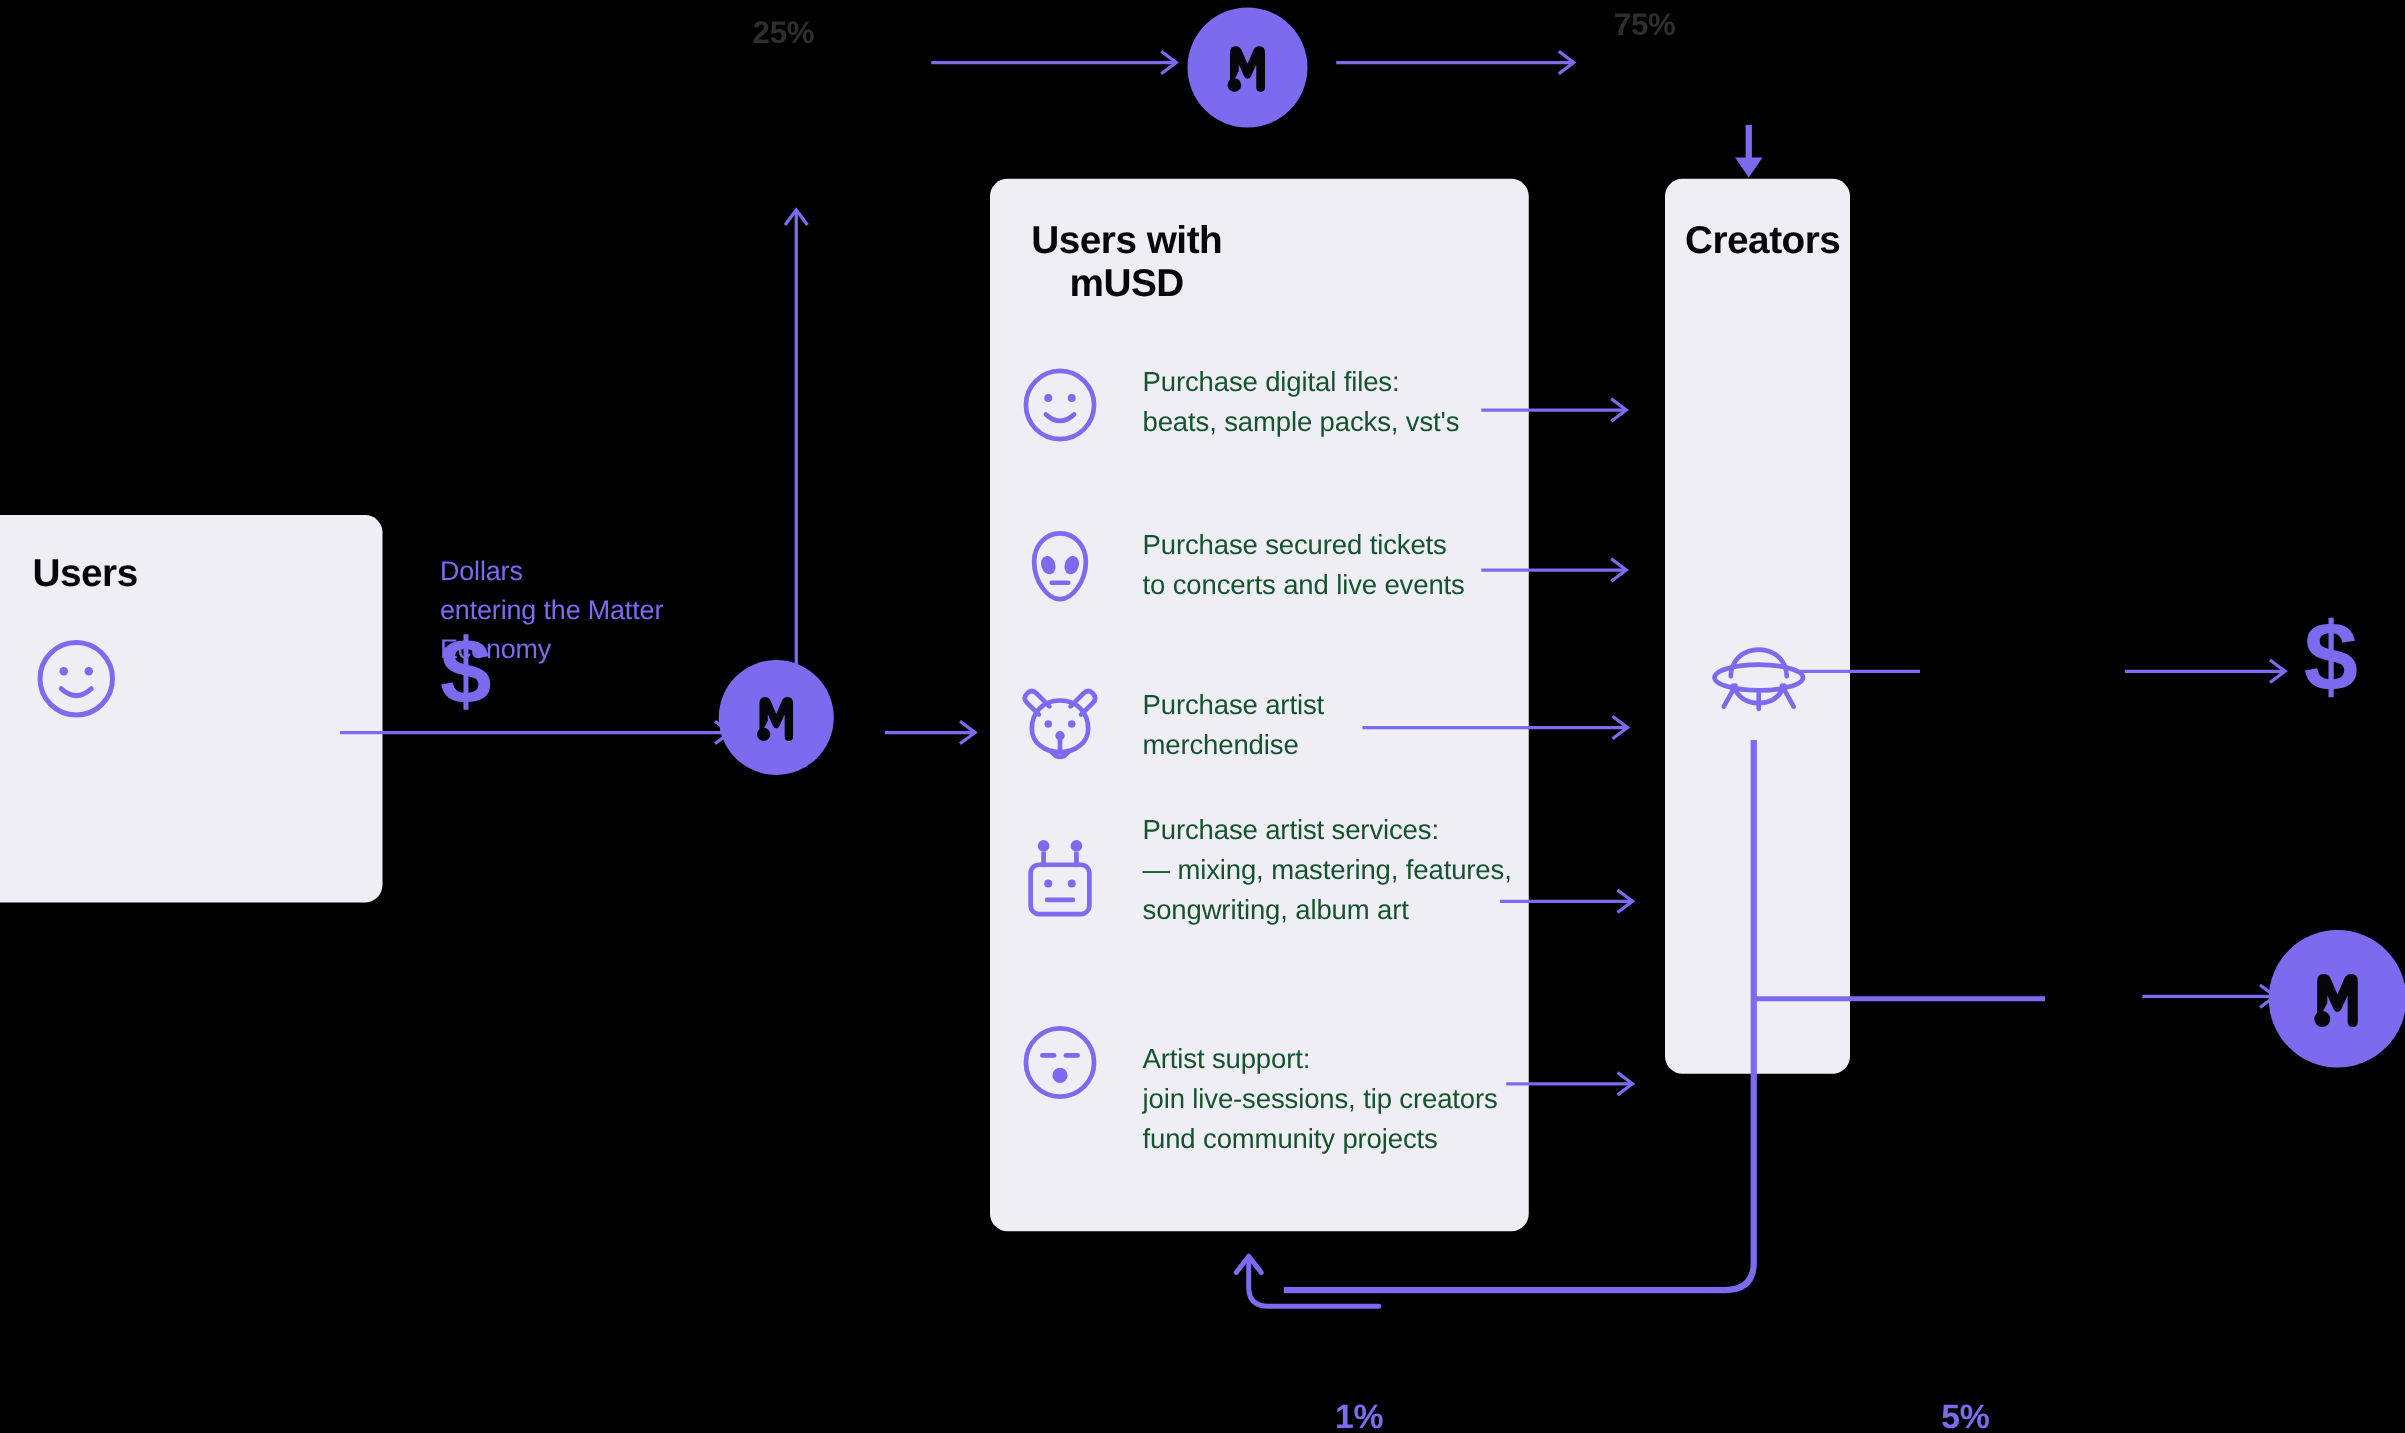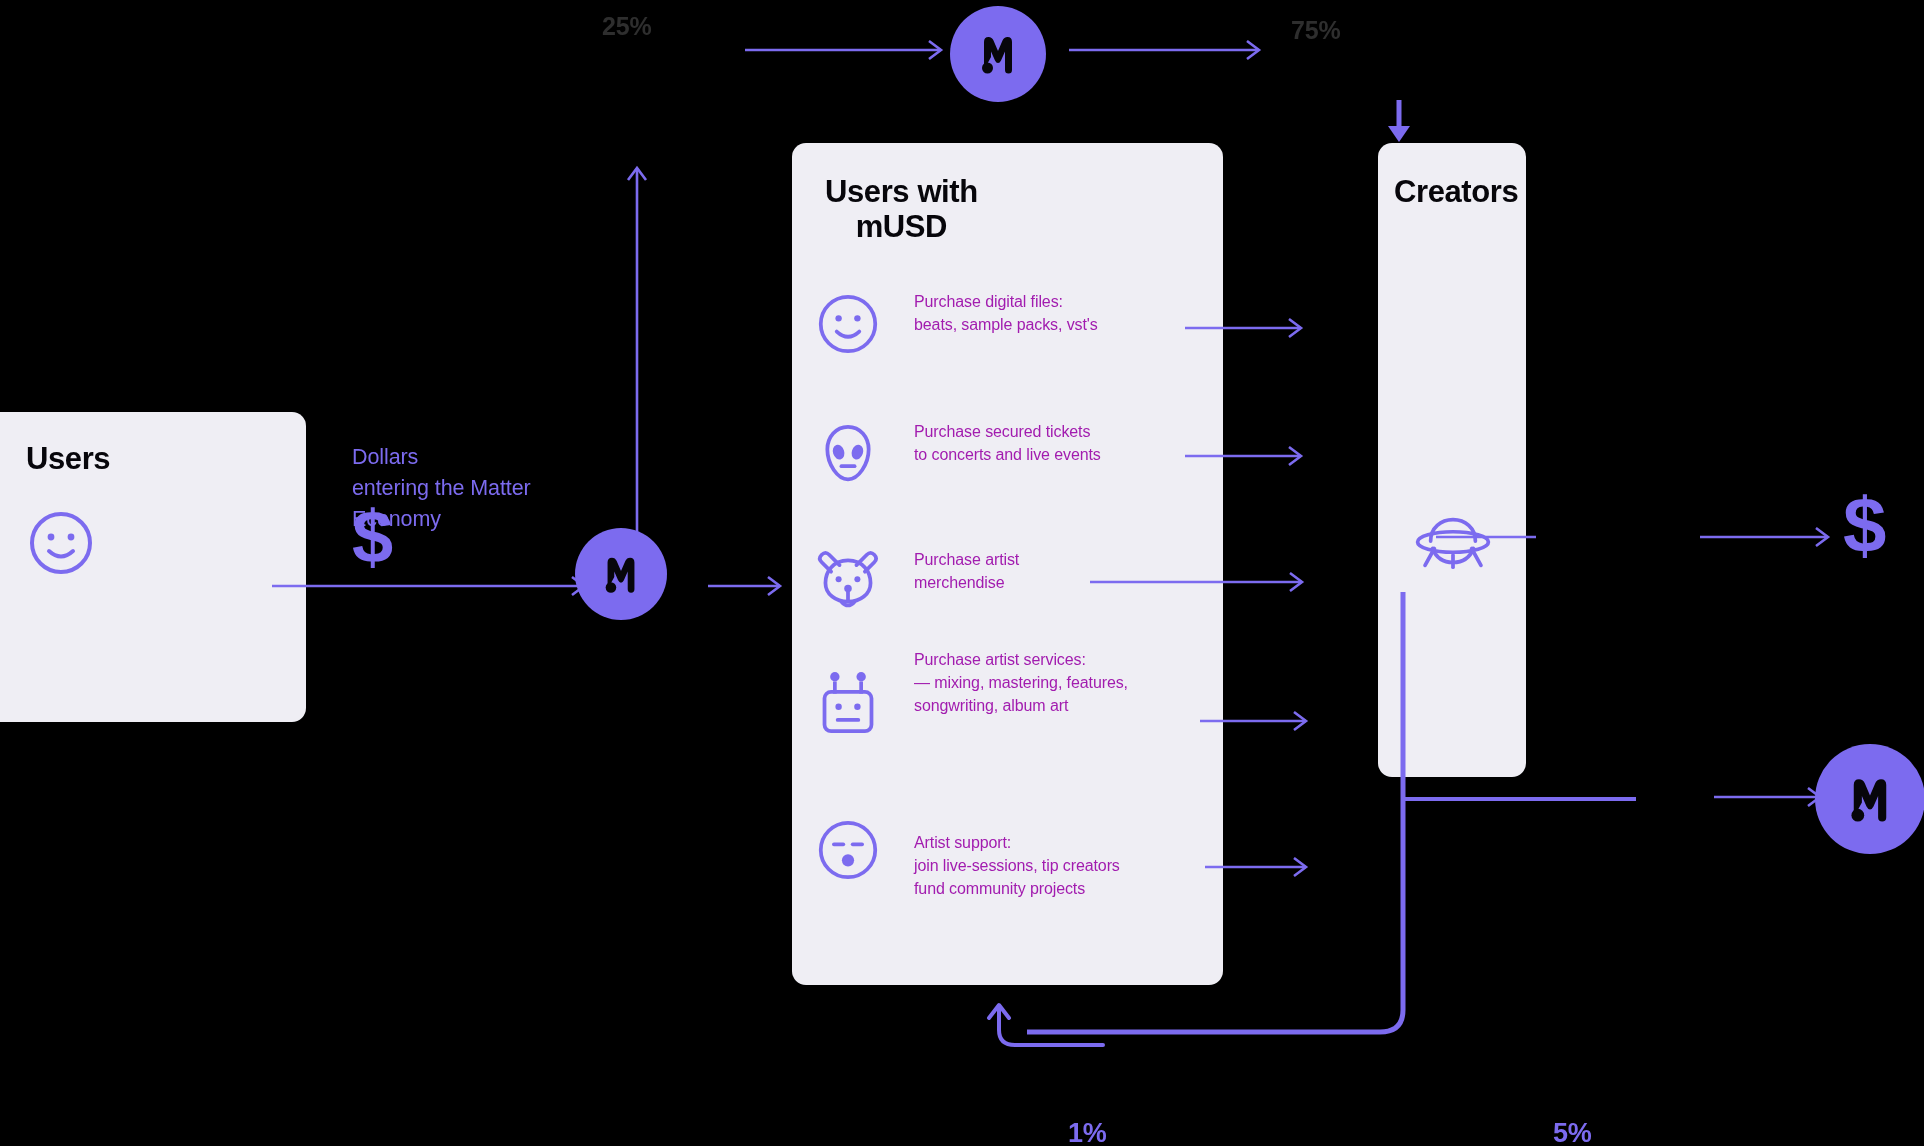--- a/index.html
+++ b/index.html
@@ -34,22 +34,22 @@
     font-size:21.5px;
     line-height:1.44;
     letter-spacing:-0.1px;
     white-space:pre-line;
     font-weight:400;
   }
 
   
   .feat-label{
     position:absolute;
-    color:#a21caf;
-    font-size:16px;
+    color:#14532d;
+    font-size:22px;
     line-height:1.45;
     letter-spacing:-0.1px;
     white-space:pre-line;
   }
 
   
   .mlogo{
     position:absolute;
     border-radius:50%;
     background:#7C6BEF;
@@ -82,21 +82,21 @@
 
   svg{display:block;overflow:visible;}
   .ln{stroke:#7C6BEF;fill:none;}
 </style>
 </head>
 <body>
 
 <div class="stage">
 
   <div class="pct-dark" style="left:602px;top:12px;">25%</div>
-  <div class="pct-dark" style="left:1291px;top:16px;text-align:center;">75%</div>
+  <div class="pct-dark" style="left:1291px;top:6px;text-align:center;">75%</div>
 
   <svg class="abs" style="left:745px;top:38px;" width="210" height="24">
     <path class="ln" d="M0,12 L196,12" stroke-width="2.6"></path>
     <path class="ln" d="M184,3 L196,12 L184,21" stroke-width="2.6"></path>
   </svg>
 
   <div class="mlogo" style="left:950px;top:6px;width:96px;height:96px;">
     <svg width="50" height="50" viewBox="0 0 50 50">
       <path d="M11,41 L11,13 Q11,8 15.5,8 Q19,8 20.5,11.5 L25,22 L29.5,11.5 Q31,8 34.5,8 Q39,8 39,13 L39,41 Q39,44.5 35.5,44.5 Q32,44.5 32,41 L32,22.5 L28,31.5 Q26.8,34 25,34 Q23.2,34 22,31.5 L18,22.5 L18,28 Z" fill="#07060B"></path>
       <circle cx="14.5" cy="39" r="5.5" fill="#07060B"></circle>
@@ -224,21 +224,21 @@
   </svg>
   <svg class="abs" style="left:1200px;top:709px;" width="120" height="24">
     <path class="ln" d="M0,12 L106,12" stroke-width="2.6"></path>
     <path class="ln" d="M94,3 L106,12 L94,21" stroke-width="2.6"></path>
   </svg>
   <svg class="abs" style="left:1205px;top:855px;" width="115" height="24">
     <path class="ln" d="M0,12 L101,12" stroke-width="2.6"></path>
     <path class="ln" d="M89,3 L101,12 L89,21" stroke-width="2.6"></path>
   </svg>
 
-  <div class="card" style="left:1378px;top:143px;width:148px;height:634px;">
+  <div class="card" style="left:1332px;top:143px;width:148px;height:716px;">
     <div class="card-title" style="left:16px;top:32px;">Creators</div>
     <svg class="abs" style="left:34px;top:368px;" width="82" height="62" viewBox="0 0 88 66">
       <path class="ln" d="M20,32 C20,18 31,9 44,9 C57,9 68,18 68,32" stroke-width="4" stroke-linecap="round"></path>
       <ellipse cx="44" cy="33" rx="38" ry="11" class="ln" stroke-width="4"></ellipse>
       <path class="ln" d="M22,40 C26,50 34,55 44,55 C54,55 62,50 66,40" stroke-width="4" stroke-linecap="round"></path>
       <path class="ln" d="M24,40 L14,58" stroke-width="4" stroke-linecap="round"></path>
       <path class="ln" d="M64,40 L74,58" stroke-width="4" stroke-linecap="round"></path>
       <path class="ln" d="M44,47 L44,60" stroke-width="4" stroke-linecap="round"></path>
     </svg>
   </div>

